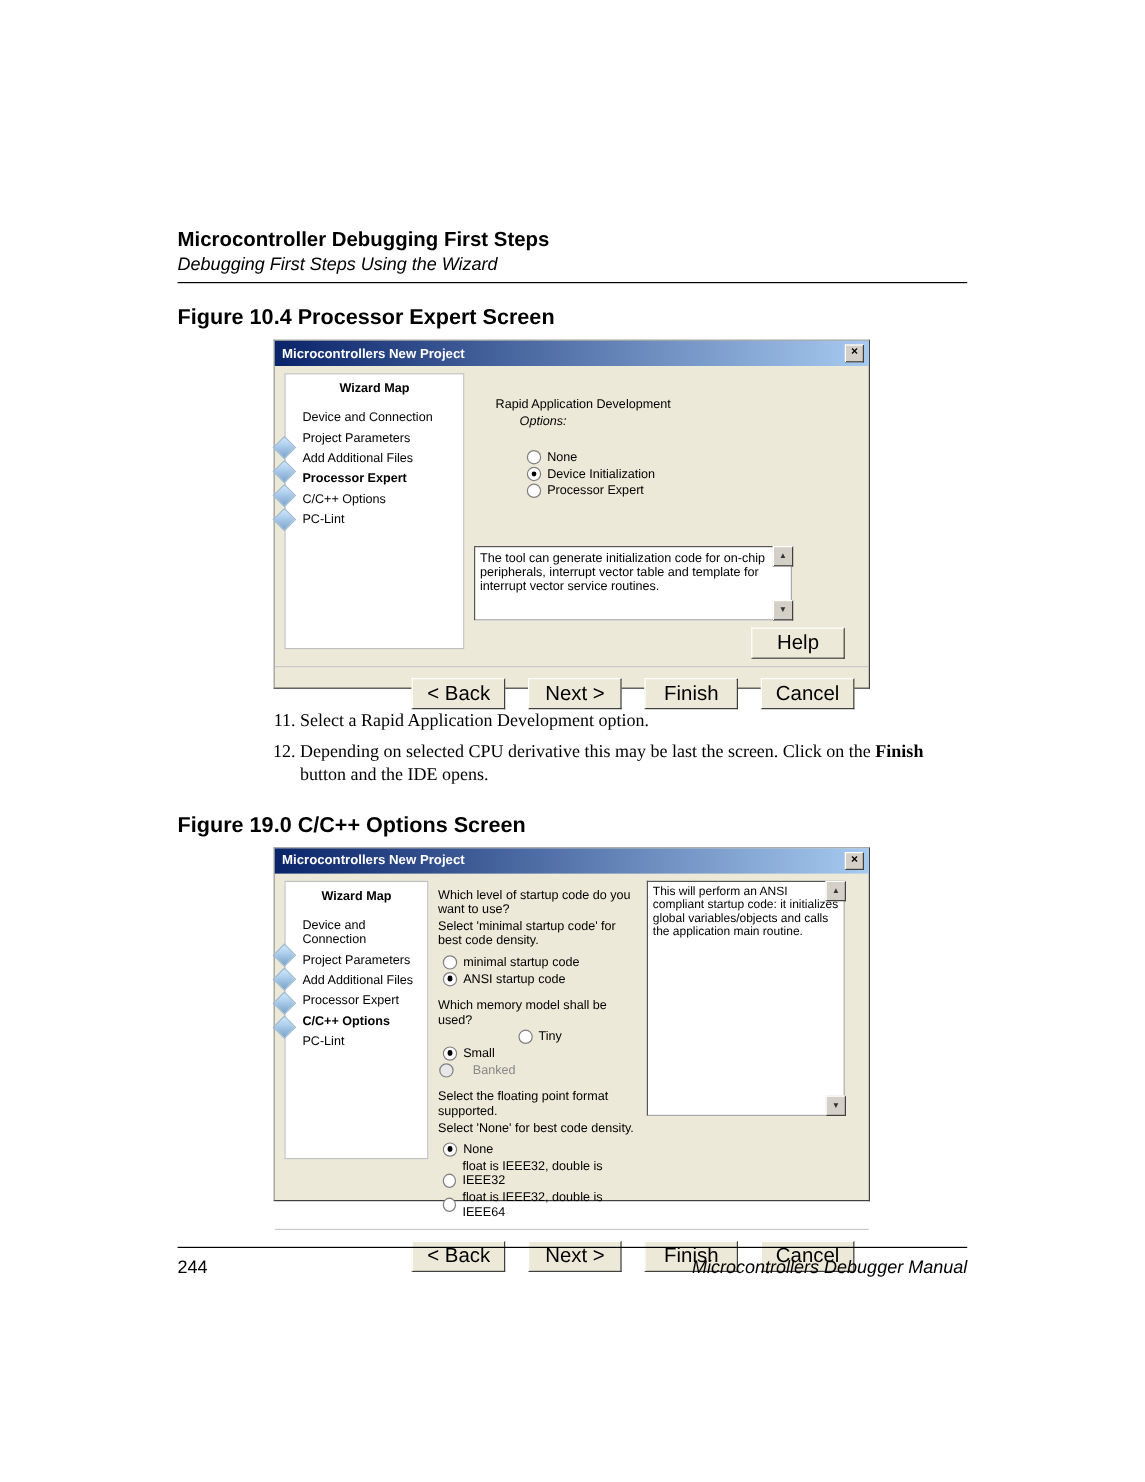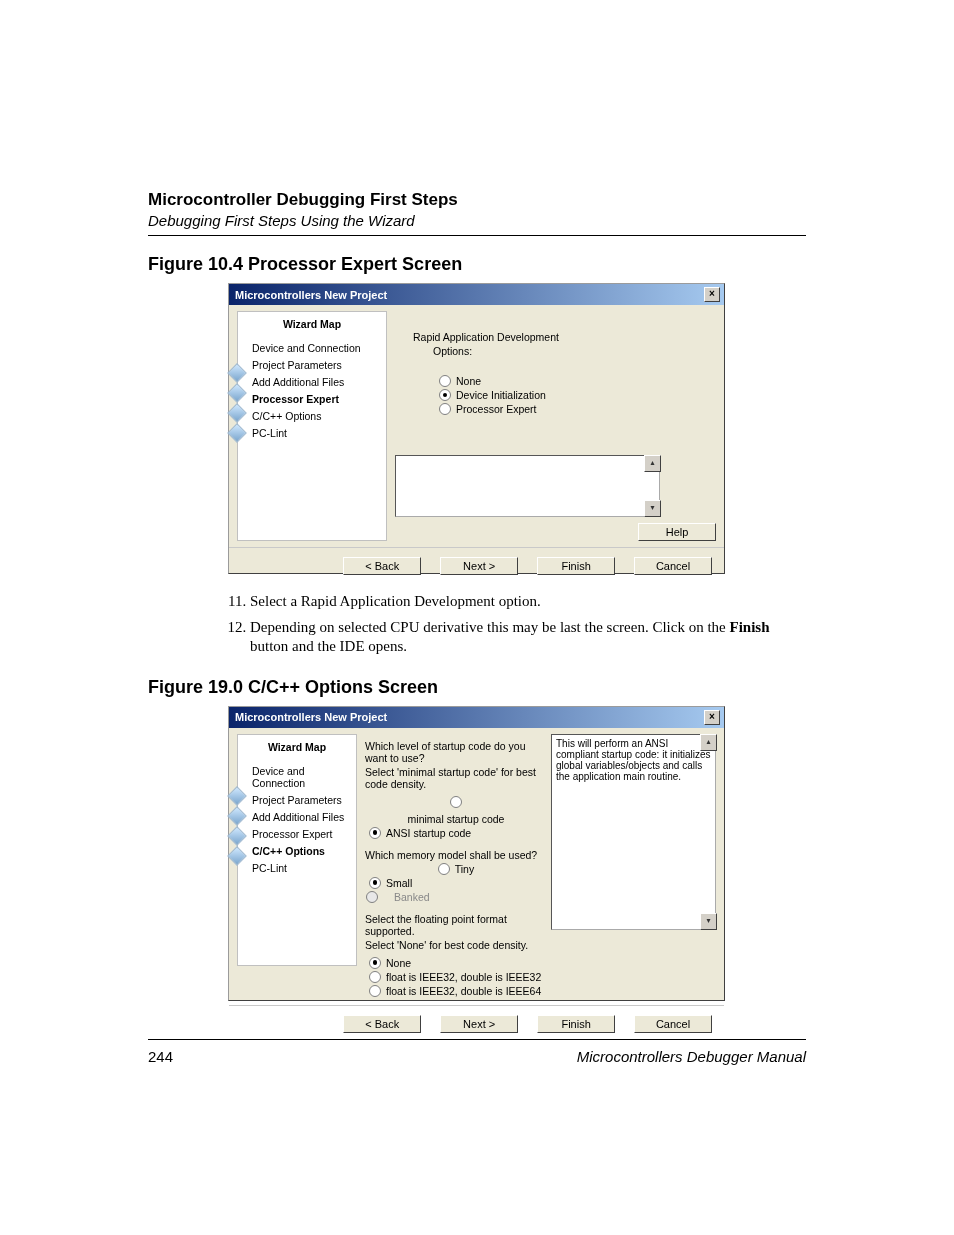--- a/index.html
+++ b/index.html
@@ -70,21 +70,21 @@
     border-bottom: 1px solid #404040;
     color: #000;
     font-family: Arial;
     font-weight: bold;
     font-size: 10px;
     line-height: 11px;
     text-align: center;
   }
   .dlg-body {
     display: flex;
-    padding: 6px 8px 6px 8px;
+    padding: 6px 20px 6px 8px;
     gap: 8px;
   }
   .sidebar {
     width: 150px;
     background: #fff;
     border: 1px solid #c0c0c0;
     box-sizing: border-box;
     padding: 6px 4px 40px 4px;
     position: relative;
     min-height: 220px;
@@ -111,21 +111,21 @@
     background: linear-gradient(135deg,#cfe8ff,#7aa5cc);
     transform: rotate(45deg);
     margin: 6px 0;
     border: 1px solid #9fb9d0;
   }
   .main-area {
     flex: 1;
     position: relative;
   }
   .rad-title { margin: 20px 0 2px 18px; }
-  .rad-sub   { margin: 0 0 18px 38px; }
+  .rad-sub   { margin: 0 0 18px 38px; font-style: italic; }
   .radio-row { display: flex; align-items: center; margin: 2px 0 2px 44px; gap: 5px; }
   .radio { width:10px; height:10px; border:1px solid #808080; border-radius:50%; background:#fff; display:inline-flex; align-items:center; justify-content:center; }
   .radio.sel::after { content:""; width:4.5px; height:4.5px; background:#000; border-radius:50%; }
   .radio.disabled { background:#e8e8e8; }
   .label.disabled { color:#888; }
   .desc-box {
     margin-top: 40px;
     border: 1px inset #aaa;
     background: #fff;
     padding: 3px 4px;
@@ -138,21 +138,21 @@
     border-right:1px solid #404040; border-bottom:1px solid #404040;
     font-size:8px; text-align:center; line-height:13px; color:#333;
   }
   .btn {
     display:inline-block;
     min-width: 60px;
     padding: 2px 8px;
     background:#ece9d8;
     border-top:1px solid #fff; border-left:1px solid #fff;
     border-right:1px solid #404040; border-bottom:1px solid #404040;
-    text-align:center; font-size:11px;
+    text-align:center; font-size:17px;
   }
   .btn-row {
     border-top: 1px solid #c9c9c9;
     padding: 9px 12px 9px 0;
     text-align: right;
   }
   .btn + .btn { margin-left: 16px; }
   ol.steps { margin: 18px 0 4px 102px; padding:0; }
   ol.steps li { font-size: 15px; margin: 6px 0; text-align: left; line-height: 1.3; }
   .ff2-right .desc2 {
@@ -219,20 +219,21 @@
           </div>
         <div class="radio-row">
             <span class="radio sel"></span>
             <span>Device Initialization</span>
           </div>
         <div class="radio-row">
             <span class="radio"></span>
             <span>Processor Expert</span>
           </div>
         <div class="desc-box" style="width:255px;">
+          <span>The tool can generate initialization code for on-chip peripherals, interrupt vector table and template for interrupt vector service routines.</span>
           <span class="scroll-up" style="top:-1px;">▴</span>
           <span class="scroll-dn" style="bottom:-1px;">▾</span>
         </div>
         <div style="text-align:right; margin-top:6px;">
           <span class="btn">Help</span>
         </div>
       </div>
     </div>
     <div class="btn-row">
       <span class="btn">&lt; Back</span>
@@ -267,21 +268,21 @@
         <span class="map-item">Project Parameters</span>
         <span class="map-item">Add Additional Files</span>
         <span class="map-item">Processor Expert</span>
         <span class="map-item bold">C/C++ Options</span>
         <span class="map-item">PC-Lint</span>
       </div>
       <div class="ff2-main">
         <div class="group">
           <p class="q">Which level of startup code do you want to use?</p>
           <p class="hint">Select 'minimal startup code' for best code density.</p>
-          <div class="radio-row" style="margin-left:4px;flex-direction:column;">
+          <div class="radio-row" style="margin-left:4px;">
               <span class="radio"></span>
               <span>minimal startup code</span>
             </div>
           <div class="radio-row" style="margin-left:4px;">
               <span class="radio sel"></span>
               <span>ANSI startup code</span>
             </div>
         </div>
         <div class="group">
           <p class="q">Which memory model shall be used?</p>

